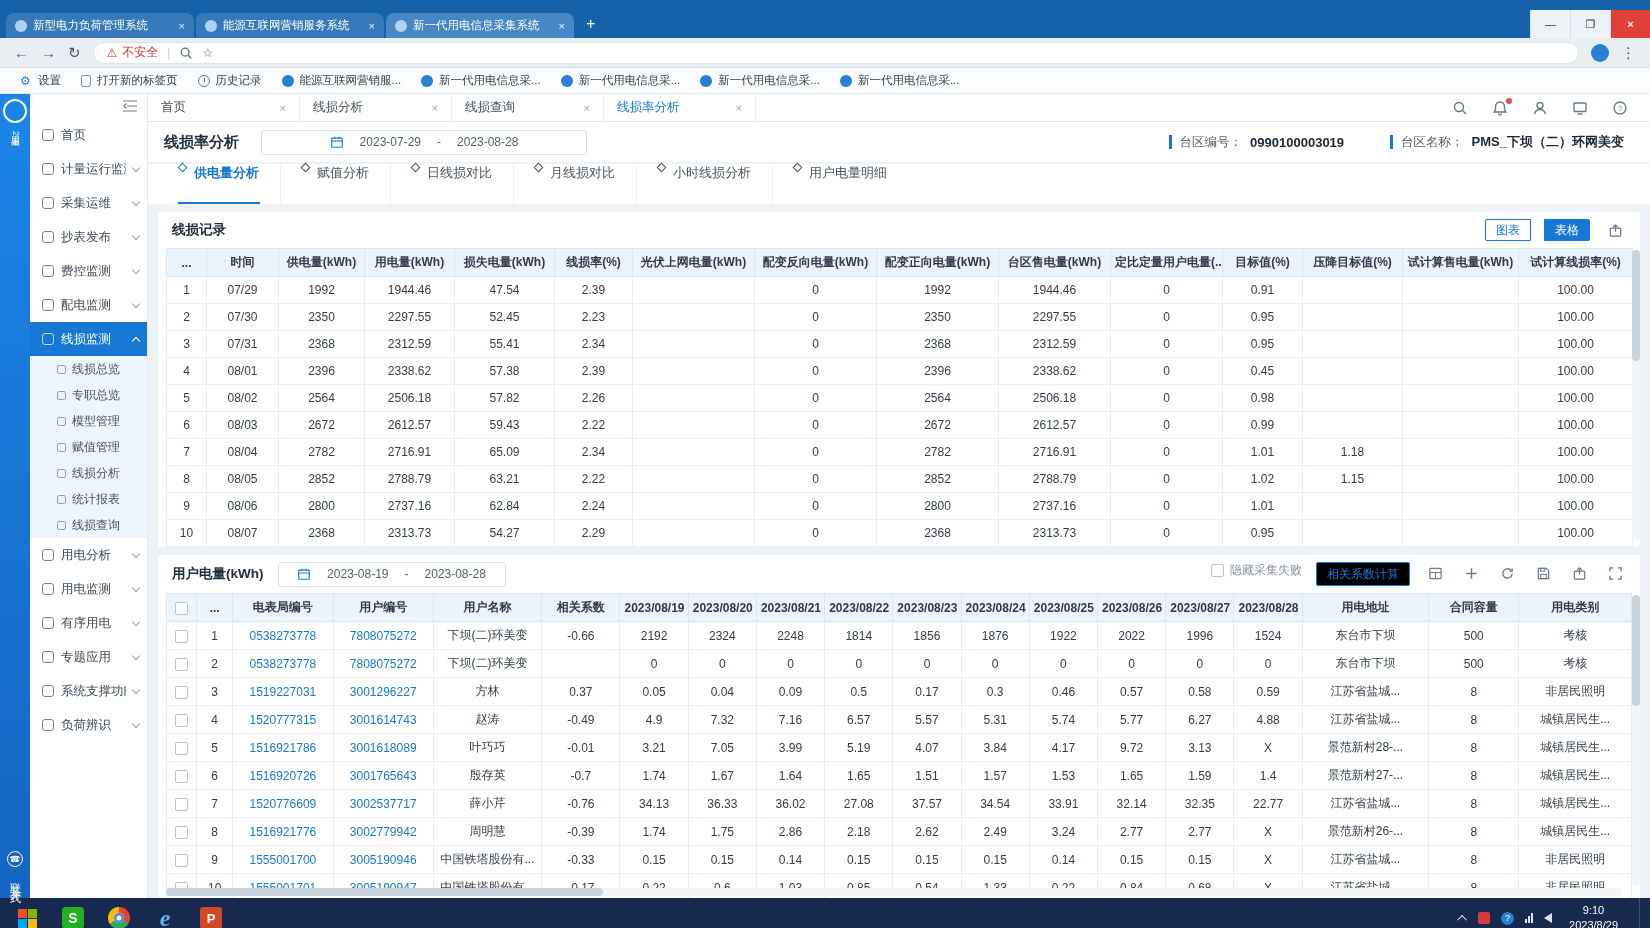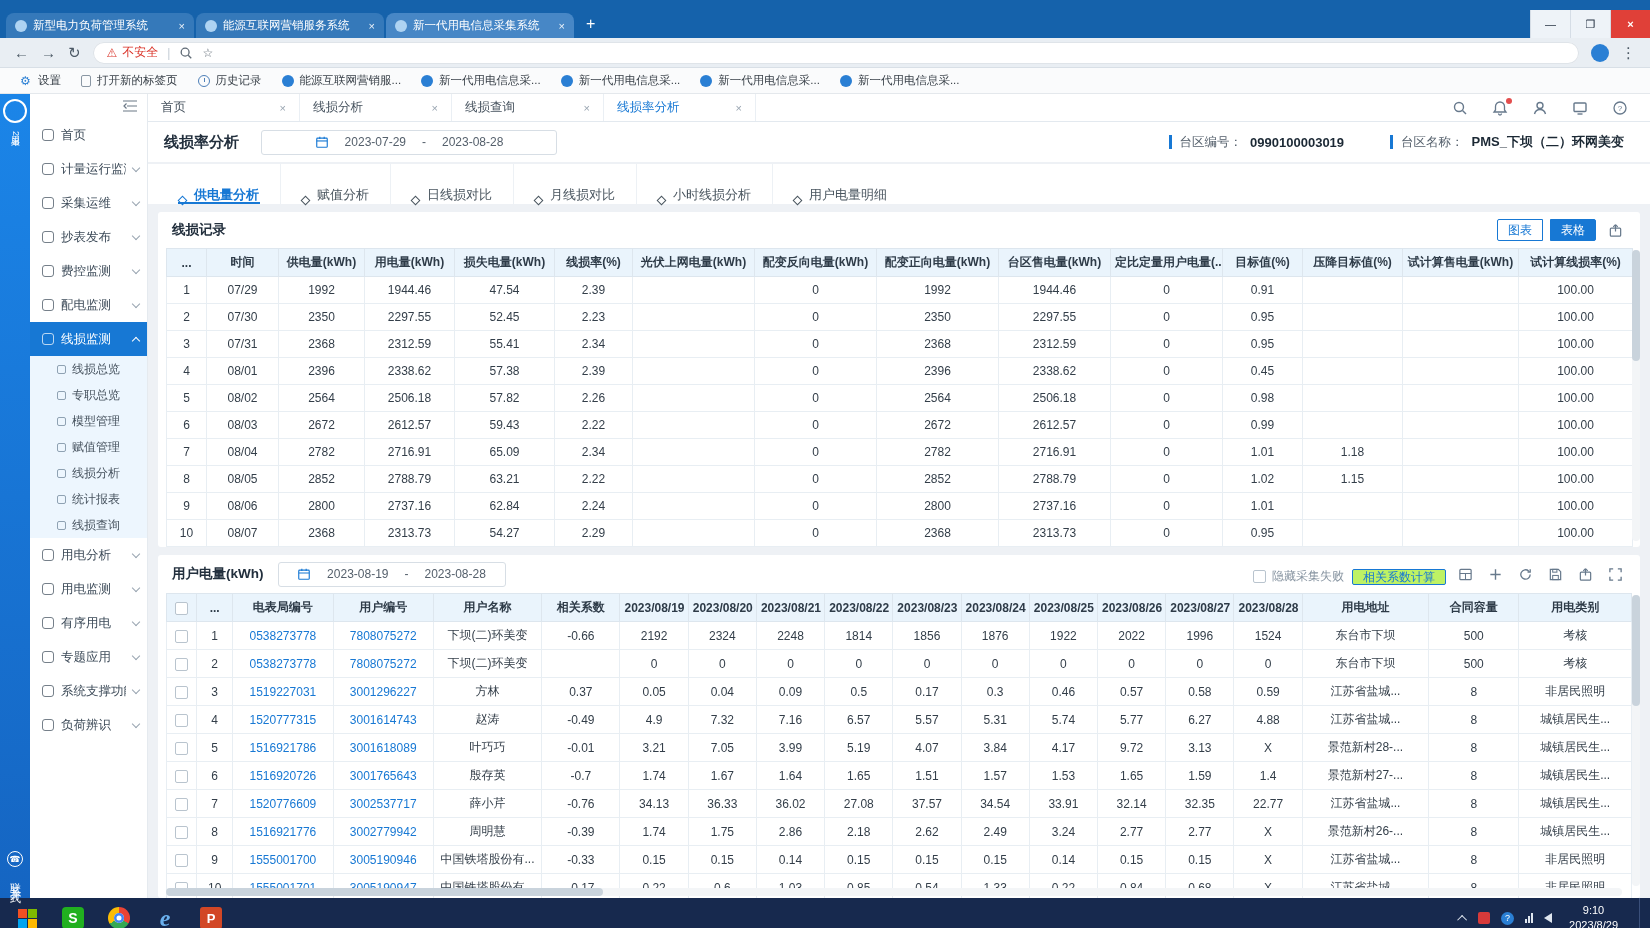--- a/index.html
+++ b/index.html
@@ -64,46 +64,46 @@
 .bellwrap .dot{position:absolute;top:-2px;right:-4px;width:6px;height:6px;border-radius:50%;background:#e34d4d}
 .phead{height:40px;background:#fff;display:flex;align-items:center;padding:0 16px;gap:22px;flex:none}
 .ptitle{font-size:15px;font-weight:bold;color:#222f3d}
 .datebox{height:25px;border:1px solid #d7dee5;border-radius:3px;display:flex;align-items:center;gap:16px;padding:0 14px;color:#55606c;justify-content:center;font-size:12px}
 .calic{color:#1778d4;display:flex}
 .pinfo{margin-left:auto;display:flex;gap:46px;align-items:center;padding-right:10px}
 .ig{display:flex;align-items:center;gap:8px;font-size:12.5px;color:#55606c}
 .bluebar{width:3px;height:14px;background:#1778d4;flex:none}
 .ig b{color:#1b2834;font-size:13px;white-space:nowrap}
 .stabs{height:40px;background:#fff;margin-top:2px;display:flex;align-items:center;padding:0 10px;flex:none}
-.stab{height:100%;display:flex;align-items:flex-end;gap:8px;padding:0 21px;font-size:13px;color:#49555f;border-right:1px solid #edf1f5;position:relative;cursor:pointer}
+.stab{height:100%;display:flex;align-items:flex-start;gap:8px;padding:0 21px;font-size:13px;color:#49555f;border-right:1px solid #edf1f5;position:relative;cursor:pointer}
 .stab:last-child{border-right:none}
 .diam{width:7px;height:7px;border:1px solid currentColor;transform:rotate(45deg);flex:none}
 .stab.active{color:#1778d4;font-weight:bold}
 .stab.active::after{content:"";position:absolute;left:20px;right:20px;bottom:0;height:2px;background:#1778d4}
 .card{background:#fff;margin:8px 10px 0;border-radius:3px;padding:0 8px;position:relative;flex:none}
 .chead{height:36px;display:flex;align-items:center;gap:14px;padding:0 6px}
 .ctitle{font-size:13.5px;font-weight:bold;color:#222f3d;white-space:nowrap}
-.cright{margin-left:auto;display:flex;align-items:flex-end;gap:8px}
+.cright{margin-left:auto;display:flex;align-items:flex-start;gap:14px}
 .tgl{height:22px;padding:0 10px;display:flex;align-items:center;font-size:12px;border:1px solid #1778d4;cursor:pointer}
 .tgl.chart{color:#1778d4;background:#fff;border-radius:2px 0 0 2px}
 .tgl.table{color:#fff;background:#1778d4;border-radius:0 2px 2px 0;margin-left:-1px}
 .icbtn{width:22px;height:22px;border:1px solid #d4dbe2;border-radius:2px;display:flex;align-items:center;justify-content:center;color:#67798c;cursor:pointer;background:#fff}
 .icbtn.borderless{border:none}
 table{border-collapse:collapse;table-layout:fixed;width:100%}
 th{background:#eaf4fc;border:1px solid #dde6ee;height:28px;font-size:12px;color:#2e3b48;font-weight:bold;white-space:nowrap;overflow:hidden;padding:0 4px;text-align:center}
 td{border:1px solid #e8eef3;height:27px;font-size:12px;color:#333e49;text-align:center;white-space:nowrap;overflow:hidden;padding:0 4px;background:#fff}
 #t2 td{height:28px}
 td.link{color:#1778d4;cursor:pointer}
 .cb{display:inline-block;width:13px;height:13px;border:1px solid #b9c4ce;border-radius:2px;background:#fff;vertical-align:middle;cursor:pointer}
 .vscroll{position:absolute;top:38px;right:0;bottom:6px;width:8px;background:#f3f5f7;border-radius:4px}
 .vscroll .thumb{width:100%;height:38%;background:#c9d3dc;border-radius:4px}
 .card2{flex:1;overflow:hidden;display:flex;flex-direction:column;margin-bottom:0}
 .c2head{height:38px;display:flex;align-items:center;gap:14px;padding:0 6px;flex:none}
 .hidef{display:flex;align-items:center;gap:6px;color:#8794a1;font-size:12px;cursor:pointer}
-.corrbtn{height:16px;border:1px solid #1778d4;color:#1778d4;background:#bef264;border-radius:2px;padding:0 10px;font-size:12px;display:flex;align-items:center;cursor:pointer;white-space:nowrap}
+.corrbtn{height:24px;border:1px solid #1778d4;color:#1778d4;background:#000000;border-radius:2px;padding:0 10px;font-size:12px;display:flex;align-items:center;cursor:pointer;white-space:nowrap}
 .hscroll{position:absolute;bottom:2px;left:8px;right:18px;height:8px;background:#f3f5f7;border-radius:4px;z-index:3}
 .hscroll .thumb{height:100%;width:30%;background:#c9d3dc;border-radius:4px}
 
 
 .taskbar{height:40px;background:#17294e;display:flex;align-items:center;padding:0 4px;flex:none}
 .tbtn{width:46px;height:40px;display:flex;align-items:center;justify-content:center;cursor:pointer}
 .winlogo{display:grid;grid-template-columns:9px 9px;grid-template-rows:9px 9px;gap:1px}
 .winlogo i{display:block}
 .sq-s{width:22px;height:22px;background:#21b01f;color:#fff;border-radius:4px;display:flex;align-items:center;justify-content:center;font-weight:bold;font-size:14px}
 .chromeic{width:22px;height:22px;border-radius:50%;background:conic-gradient(#ea4335 0 33%,#34a853 0 66%,#fbbc05 0 100%);position:relative}
@@ -373,21 +373,21 @@
               <svg width="16" height="16" viewBox="0 0 16 16">
                 <circle cx="8" cy="8" r="6" fill="none" stroke="currentColor" stroke-width="1.3"></circle>
                 <text x="8" y="11" font-size="8" text-anchor="middle" fill="currentColor">?</text>
               </svg>
             </span>
         </div>
       </div>
 
       <div class="phead">
         <span class="ptitle">线损率分析</span>
-        <div class="datebox" style="width:296px">
+        <div class="datebox" style="width:326px">
           <span class="calic">
               <svg width="14" height="14" viewBox="0 0 16 16">
                 <rect x="2" y="3.5" width="12" height="10.5" rx="1" fill="none" stroke="currentColor" stroke-width="1.3"></rect>
                 <line x1="2" y1="6.8" x2="14" y2="6.8" stroke="currentColor" stroke-width="1.3"></line>
                 <line x1="5.5" y1="2" x2="5.5" y2="4.5" stroke="currentColor" stroke-width="1.3"></line>
                 <line x1="10.5" y1="2" x2="10.5" y2="4.5" stroke="currentColor" stroke-width="1.3"></line>
               </svg>
             </span>
           <span>2023-07-29</span>
           <span>-</span>

